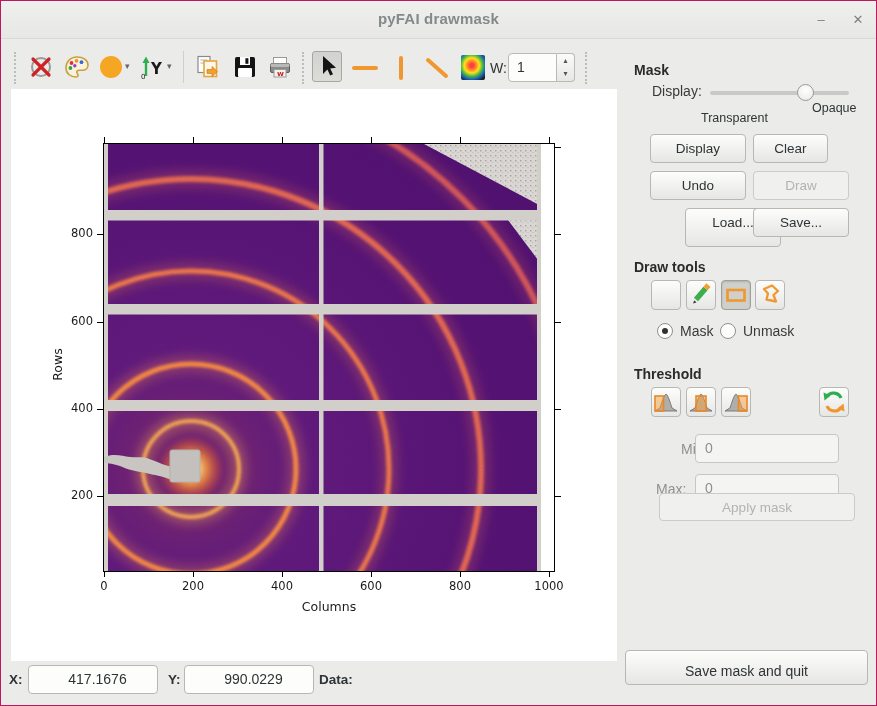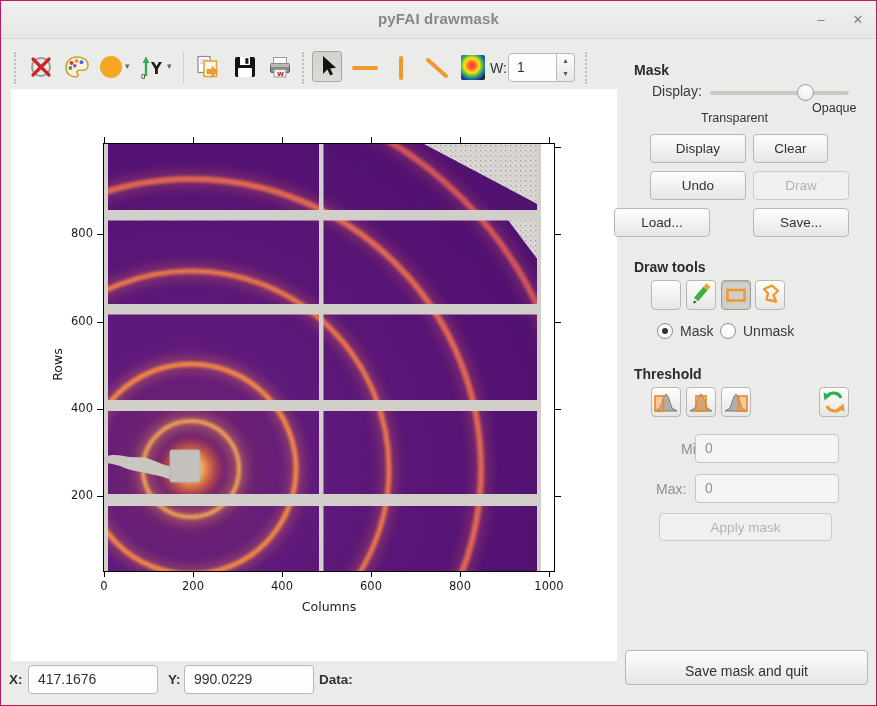--- a/index.html
+++ b/index.html
@@ -41,21 +41,21 @@
   .toolbtn{width:30px;height:30px;background:linear-gradient(#fdfdfc,#e6e6e4);border:1px solid #b7b7b4;
     border-radius:4px;box-sizing:border-box;}
   .toolbtn.checked{background:#cfcfcc;border-color:#9e9e9b;box-shadow:inset 0 1px 2px rgba(0,0,0,.15);}
   .slider-track{height:4px;background:#c9c9c6;border-radius:2px;}
   .slider-thumb{width:17px;height:17px;border-radius:50%;background:radial-gradient(circle at 50% 35%,#ffffff,#e8e8e6);
     border:1px solid #9a9a97;box-sizing:border-box;}
   .radio{width:16px;height:16px;border-radius:50%;background:#fdfdfc;border:1px solid #8f8f8c;box-sizing:border-box;}
   .radio.sel::after{content:"";position:absolute;left:4px;top:4px;width:6px;height:6px;border-radius:50%;background:#2e3436;}
   .inputbox{background:#f4f4f2;border:1px solid #c6c6c3;border-radius:4px;box-sizing:border-box;
     font-size:14px;color:#8f918f;line-height:27px;padding-left:9px;}
-  .inputbox.active{background:#fdfdfc;color:#2e3436;border-color:#b7b7b4;}
+  .inputbox.active{background:#fdfdfc;color:#2e3436;border-color:#b7b7b4;text-align:center;}
   .statlabel{font-size:13.5px;font-weight:bold;color:#2e3436;}
   .graylabel{font-size:14px;color:#90928f;}
 </style>
 </head>
 <body>
 
 <div class="window">
 
   <div class="abs titlebar"></div>
   <div class="abs title">pyFAI drawmask</div>
@@ -296,21 +296,21 @@
   <div class="abs label" style="left:651px;top:82px;">Display:</div>
   <div class="abs slider-track" style="left:709px;top:90px;width:139px;"></div>
   <div class="abs slider-thumb" style="left:796px;top:83px;"></div>
   <div class="abs small" style="left:700px;top:110px;">Transparent</div>
   <div class="abs small" style="left:811px;top:100px;">Opaque</div>
 
   <div class="abs btn" style="left:649px;top:133px;width:96px;height:29px;">Display</div>
   <div class="abs btn" style="left:752px;top:133px;width:75px;height:29px;">Clear</div>
   <div class="abs btn" style="left:649px;top:170px;width:96px;height:29px;">Undo</div>
   <div class="abs btn disabled" style="left:752px;top:170px;width:96px;height:29px;">Draw</div>
-  <div class="abs btn" style="left:613px;top:207px;width:96px;height:29px;">Load...</div>
+  <div class="abs btn" style="left:684px;top:207px;width:96px;height:39px;">Load...</div>
   <div class="abs btn" style="left:752px;top:207px;width:96px;height:29px;">Save...</div>
 
   <div class="abs secheader" style="left:633px;top:258px;">Draw tools</div>
 
   <div class="abs toolbtn" style="left:650px;top:279px;">
     <svg width="28" height="28"></svg><span></span><path d="M10,5 L10,21 L14,17 L16.5,22.5 L19,21.3 L16.5,16 L21.5,15.4 Z" fill="#141414">
   </path></div>
   <div class="abs toolbtn" style="left:685px;top:279px;">
     <svg width="28" height="28">
       <line x1="9" y1="18.5" x2="18.5" y2="7.5" stroke="#3dae4a" stroke-width="5.5"></line>
@@ -360,21 +360,21 @@
       <path d="M3.5,4.5 L10.5,7.5 L4.5,12.5 Z" fill="#2fae4f"></path>
       <path d="M7,18 A8,8 0 0 0 21,19.5" fill="none" stroke="#f0972f" stroke-width="3.2"></path>
       <path d="M24.5,23.5 L17.5,20.5 L23.5,15.5 Z" fill="#f0972f"></path>
       </svg>
   </div>
 
   <div class="abs graylabel" style="left:680px;top:440px;">Min:</div>
   <div class="abs inputbox" style="left:694px;top:433px;width:144px;height:29px;">0</div>
   <div class="abs graylabel" style="left:655px;top:480px;">Max:</div>
   <div class="abs inputbox" style="left:694px;top:473px;width:144px;height:29px;">0</div>
-  <div class="abs btn disabled" style="left:658px;top:512px;width:173px;height:28px;">Apply mask</div>
+  <div class="abs btn disabled" style="left:658px;top:492px;width:196px;height:28px;">Apply mask</div>
 
   <div class="abs btn" style="left:624px;top:649px;width:243px;height:35px;line-height:41px;font-size:14px;">Save mask and quit</div>
 
   <div class="abs statlabel" style="left:8px;top:671px;">X:</div>
   <div class="abs inputbox active" style="left:27px;top:664px;width:130px;height:29px;">417.1676</div>
   <div class="abs statlabel" style="left:167px;top:671px;">Y:</div>
   <div class="abs inputbox active" style="left:183px;top:664px;width:130px;height:29px;">990.0229</div>
   <div class="abs statlabel" style="left:318px;top:671px;">Data:</div>
 
 </div>

